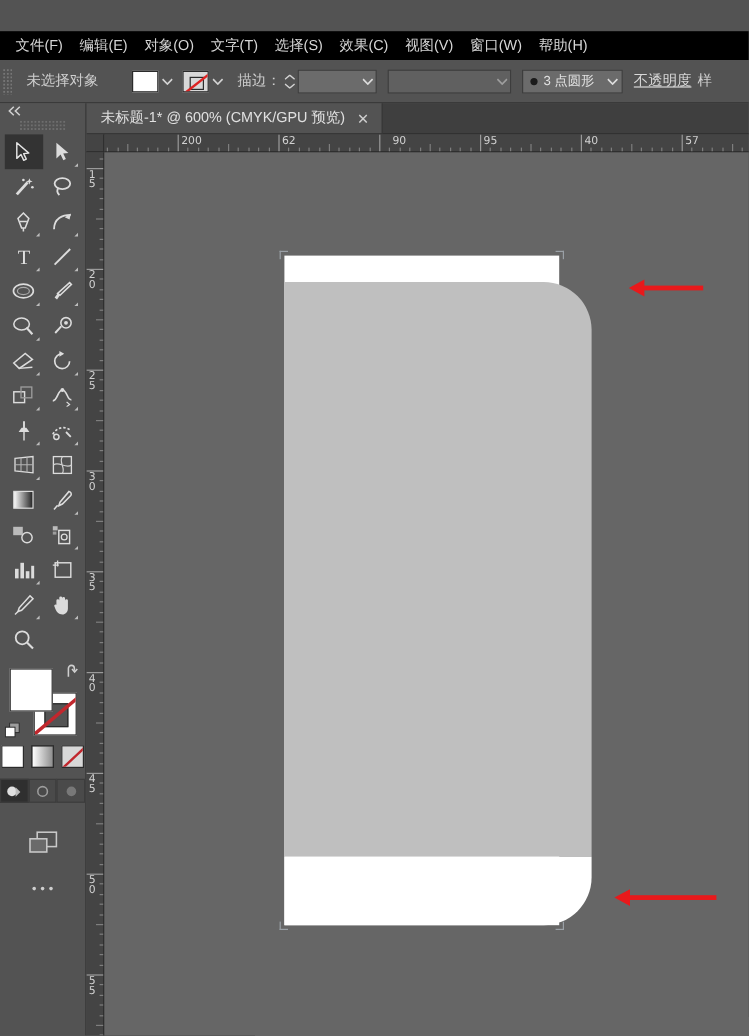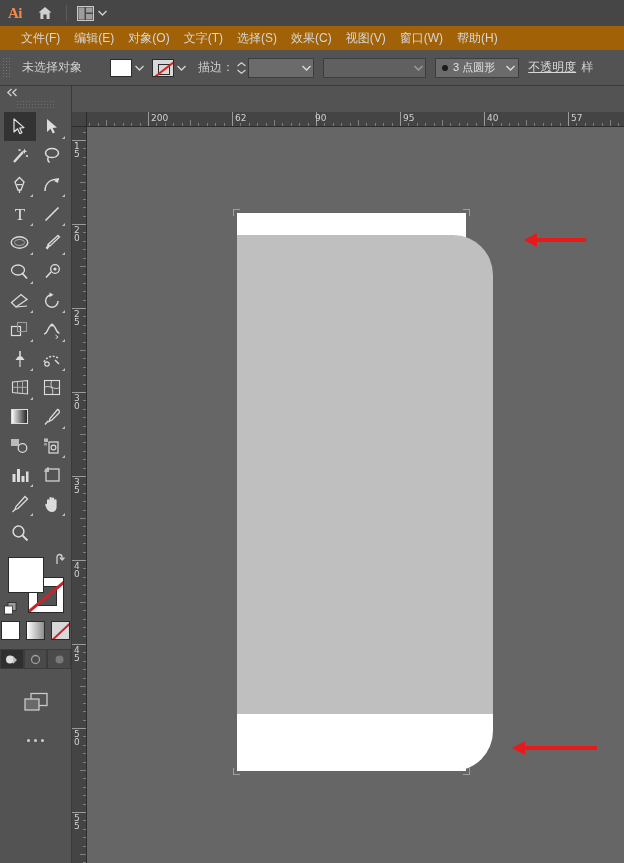--- a/index.html
+++ b/index.html
@@ -31,22 +31,22 @@
   .appbar-sep {
     width: 1px; height: 16px; background: #5c5c5c; margin: 0 6px;
   }
   .arrange-btn {
     height: 26px; display: flex; align-items: center; gap: 4px; padding: 0 4px;
   }
 
   
   .menubar {
     position: absolute; left: 0; top: 26px; width: 624px; height: 24px;
-    background: #a16207;
-    display: flex; align-items: center; padding-left: 14px;
+    background: #000000;
+    display: flex; align-items: center; padding-left: 6px;
   }
   .menu-item {
     font-size: 12px; color: #d6d6d6; padding: 2px 7px; white-space: nowrap;
   }
 
   
   .ctrlbar {
     position: absolute; left: 0; top: 50px; width: 624px; height: 36px;
     background: #535353;
     border-bottom: 1px solid #3a3a3a;
@@ -237,44 +237,20 @@
     border-top: 7px solid transparent; border-bottom: 7px solid transparent;
     border-right: 13px solid #e8191b;
   }
   svg { display: block; }
 </style>
 </head>
 <body>
 
 <div id="app">
 
-  <div class="appbar">
-    <div class="ai-logo">Ai</div>
-    <div class="home-icon">
-      <svg width="16" height="16" viewBox="0 0 16 16">
-        <path d="M8 2 L14.5 7.6 L12.6 7.6 L12.6 14 L9.6 14 L9.6 9.6 L6.4 9.6 L6.4 14 L3.4 14 L3.4 7.6 L1.5 7.6 Z" fill="#cfcfcf"></path>
-      </svg>
-    </div>
-    <div class="appbar-sep"></div>
-    <div class="arrange-btn">
-      <span>
-        <svg width="17" height="15" viewBox="0 0 17 15">
-          <rect x="0.5" y="0.5" width="16" height="14" fill="none" stroke="#c9c9c9"></rect>
-          <rect x="1.5" y="1.5" width="6" height="12" fill="#9d9d9d"></rect>
-          <rect x="9" y="1.5" width="6.5" height="5" fill="#9d9d9d"></rect>
-          <rect x="9" y="8" width="6.5" height="5.5" fill="#9d9d9d"></rect>
-        </svg>
-      </span>
-      <span>
-        <svg width="9" height="6" viewBox="0 0 9 6">
-            <path d="M0.5 1 L4.5 5 L8.5 1" fill="none" stroke="#cfcfcf" stroke-width="1.4"></path>
-          </svg>
-      </span>
-    </div>
-  </div>
 
   <div class="menubar">
     <div class="menu-item">文件(F)</div>
     <div class="menu-item">编辑(E)</div>
     <div class="menu-item">对象(O)</div>
     <div class="menu-item">文字(T)</div>
     <div class="menu-item">选择(S)</div>
     <div class="menu-item">效果(C)</div>
     <div class="menu-item">视图(V)</div>
     <div class="menu-item">窗口(W)</div>
@@ -335,20 +311,26 @@
         <svg width="9" height="6" viewBox="0 0 9 6">
             <path d="M0.5 1 L4.5 5 L8.5 1" fill="none" stroke="#dcdcdc" stroke-width="1.4"></path>
           </svg>
       </span>
     </div>
 
     <div class="ctrl-link" style="margin-left:9px;">不透明度</div>
     <div class="ctrl-label" style="margin-left:5px;">样</div>
   </div>
 
+  <div class="tabstrip">
+    <div class="doc-tab">
+      <span class="doc-tab-title">未标题-1* @ 600% (CMYK/GPU 预览)</span>
+      <span class="doc-tab-close">✕</span>
+    </div>
+  </div>
 
   <div class="toolbar">
 
     <div class="tb-collapse">
       <span>
         <svg width="13" height="9" viewBox="0 0 13 9">
           <path d="M5.5 1 L1.8 4.5 L5.5 8" fill="none" stroke="#cfcfcf" stroke-width="1.3"></path>
           <path d="M10.5 1 L6.8 4.5 L10.5 8" fill="none" stroke="#cfcfcf" stroke-width="1.3"></path>
         </svg>
       </span>
@@ -762,21 +744,21 @@
       <div class="tick" style="left: 472.6px; height: 4px; background: rgb(126, 126, 126); top: 11px;"></div>
       <div class="tick" style="left: 481px; height: 15px; background: rgb(154, 154, 154); top: 0px;"></div>
       <div class="tick" style="left: 489.4px; height: 4px; background: rgb(126, 126, 126); top: 11px;"></div>
       <div class="tick" style="left: 497.8px; height: 4px; background: rgb(126, 126, 126); top: 11px;"></div>
       <div class="tick" style="left: 506.2px; height: 4px; background: rgb(126, 126, 126); top: 11px;"></div>
       <div class="tick" style="left: 514.6px; height: 4px; background: rgb(126, 126, 126); top: 11px;"></div>
       <div class="tick" style="left: 523px; height: 7px; background: rgb(126, 126, 126); top: 8px;"></div>
       <div class="tick" style="left: 531.4px; height: 4px; background: rgb(126, 126, 126); top: 11px;"></div>
       <div class="rlabel-h" style="left: 64px;">200</div>
       <div class="rlabel-h" style="left: 148px;">62</div>
-      <div class="rlabel-h" style="left: 228px;">90</div>
+      <div class="rlabel-h" style="left: 240px;">90</div>
       <div class="rlabel-h" style="left: 316px;">95</div>
       <div class="rlabel-h" style="left: 400px;">40</div>
       <div class="rlabel-h" style="left: 484px;">57</div>
     </div>
   <div class="ruler-v" id="ruler-v">
       <div class="tick" style="top: 4.6px; width: 4px; left: 11px; background: rgb(126, 126, 126);"></div>
       <div class="tick" style="top: 13px; width: 15px; left: 0px; background: rgb(154, 154, 154);"></div>
       <div class="tick" style="top: 21.4px; width: 4px; left: 11px; background: rgb(126, 126, 126);"></div>
       <div class="tick" style="top: 29.8px; width: 4px; left: 11px; background: rgb(126, 126, 126);"></div>
       <div class="tick" style="top: 38.2px; width: 4px; left: 11px; background: rgb(126, 126, 126);"></div>

